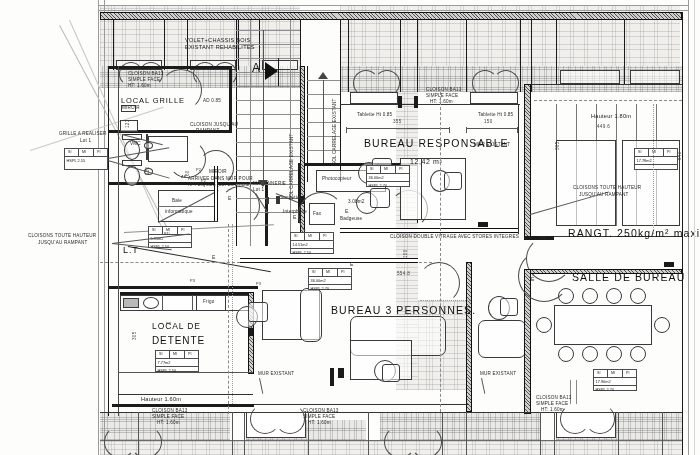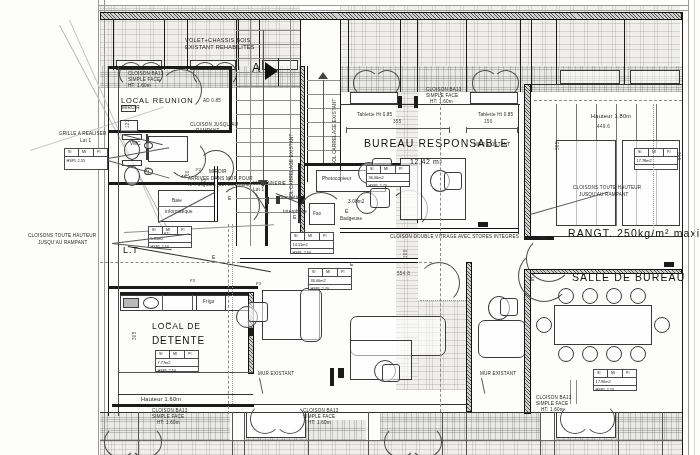--- a/index.html
+++ b/index.html
@@ -360,26 +360,27 @@
   <div class="ln v" style="left:244px;top:412px;height:43px;background:#555;"></div>
   <div class="ln v" style="left:308px;top:412px;height:43px;background:#555;"></div>
   <div class="ln v" style="left:368px;top:412px;height:43px;background:#555;"></div>
   <div class="ln v" style="left:442px;top:412px;height:43px;background:#555;"></div>
   <div class="ln v" style="left:466px;top:412px;height:43px;background:#555;"></div>
   <div class="ln v" style="left:540px;top:412px;height:43px;background:#555;"></div>
   <div class="ln v" style="left:554px;top:412px;height:43px;background:#555;"></div>
   <div class="ln v" style="left:618px;top:412px;height:43px;background:#555;"></div>
   <div class="ln v" style="left:662px;top:412px;height:43px;background:#555;"></div>
 
-  <div class="t room" style="left:121px;top:97px;font-size:7.5px;">LOCAL REUNION</div>
+  <div class="t room" style="left:121px;top:97px;font-size:7.5px;">LOCAL GRILLE</div>
   <div class="t room" style="left:123px;top:246px;font-size:9px;">L.T</div>
   <div class="t room" style="left:152px;top:322px;font-size:8.5px;">LOCAL DE</div>
   <div class="t room" style="left:152px;top:336px;font-size:10px;">DETENTE</div>
   <div class="t room-lg" style="left:364px;top:138px;">BUREAU RESPONSABLE</div>
   <div class="t" style="left:410px;top:158px;font-size:7px;color:#222;letter-spacing:.6px;">12,42 m²</div>
+  <div class="t room-lg" style="left:331px;top:305px;">BUREAU 3 PERSONNES.</div>
   <div class="t room-lg" style="left:572px;top:272px;">SALLE DE BUREAU</div>
   <div class="t room-lg" style="left:568px;top:228px;">RANGT. 250kg/m² maximum</div>
 
   <div class="tag" style="left:64px;top:148px;width:44px;height:22px;">
     <div class="r">
       <div class="cell" style="left:0;width:14px;">
           <span class="ctxt" style="left:3px;">SI</span>
         </div>
       <div class="cell" style="left:14px;width:15px;">
           <span class="ctxt" style="left:3px;">MI</span>

